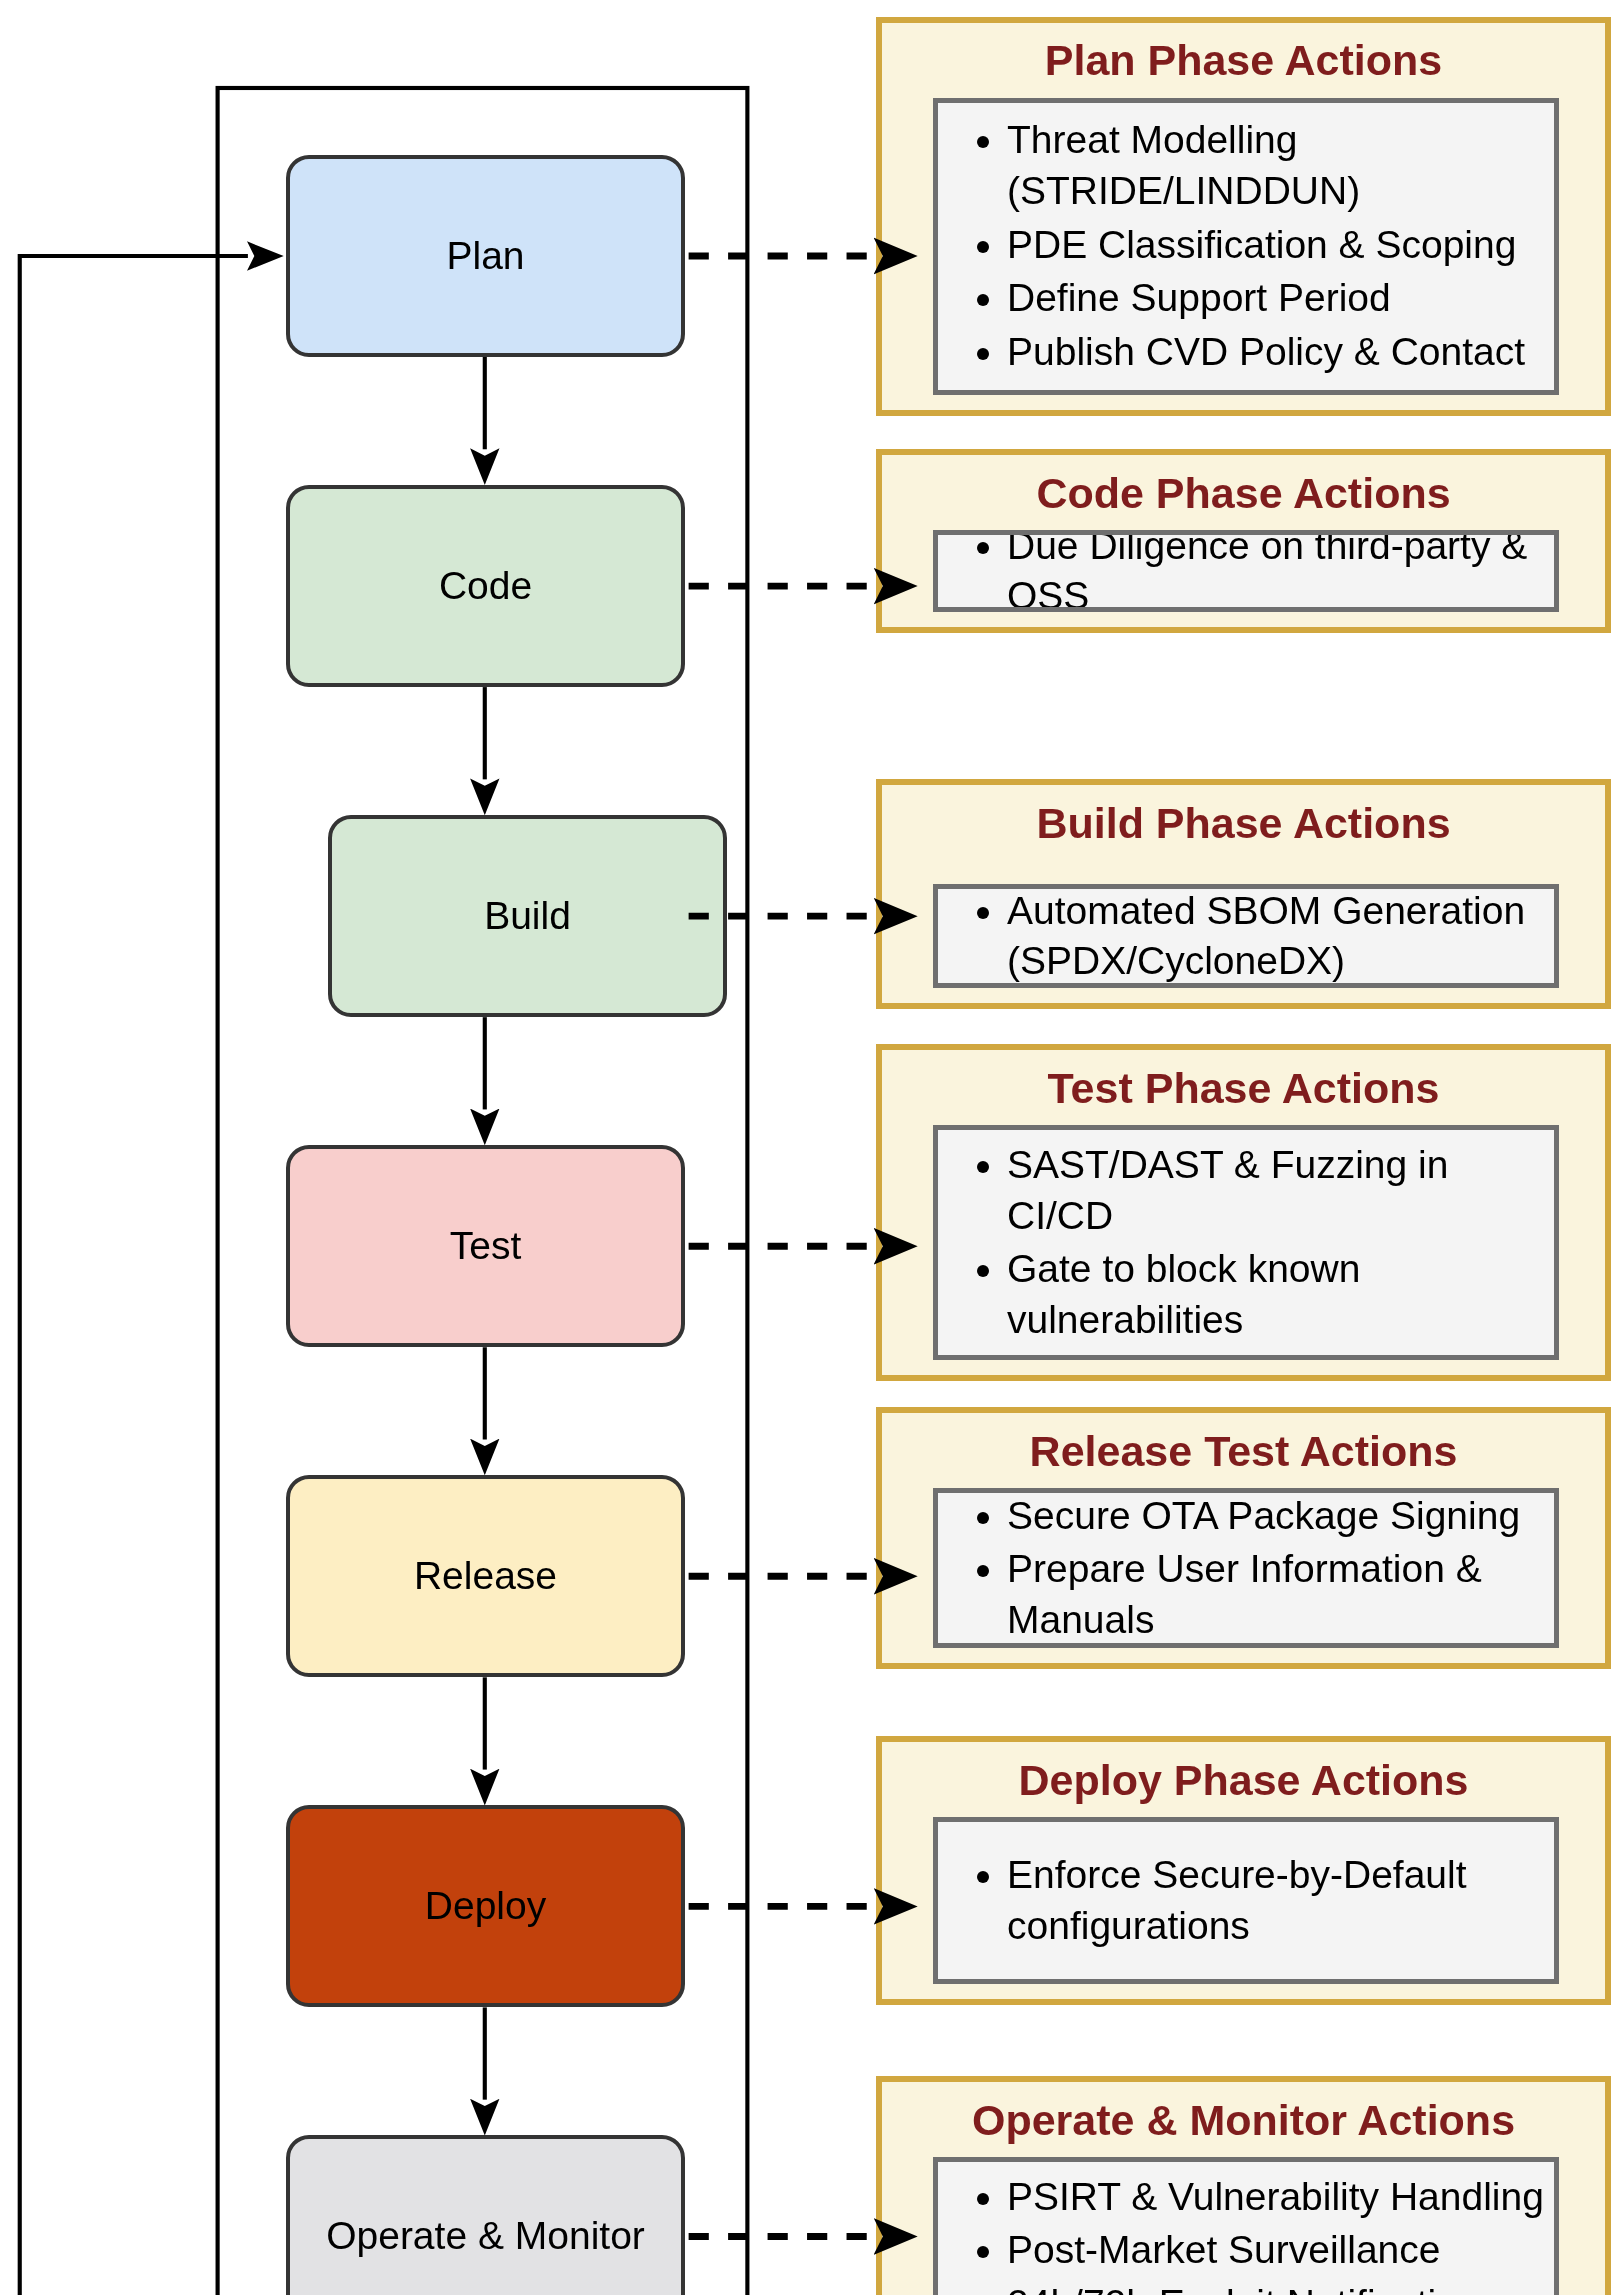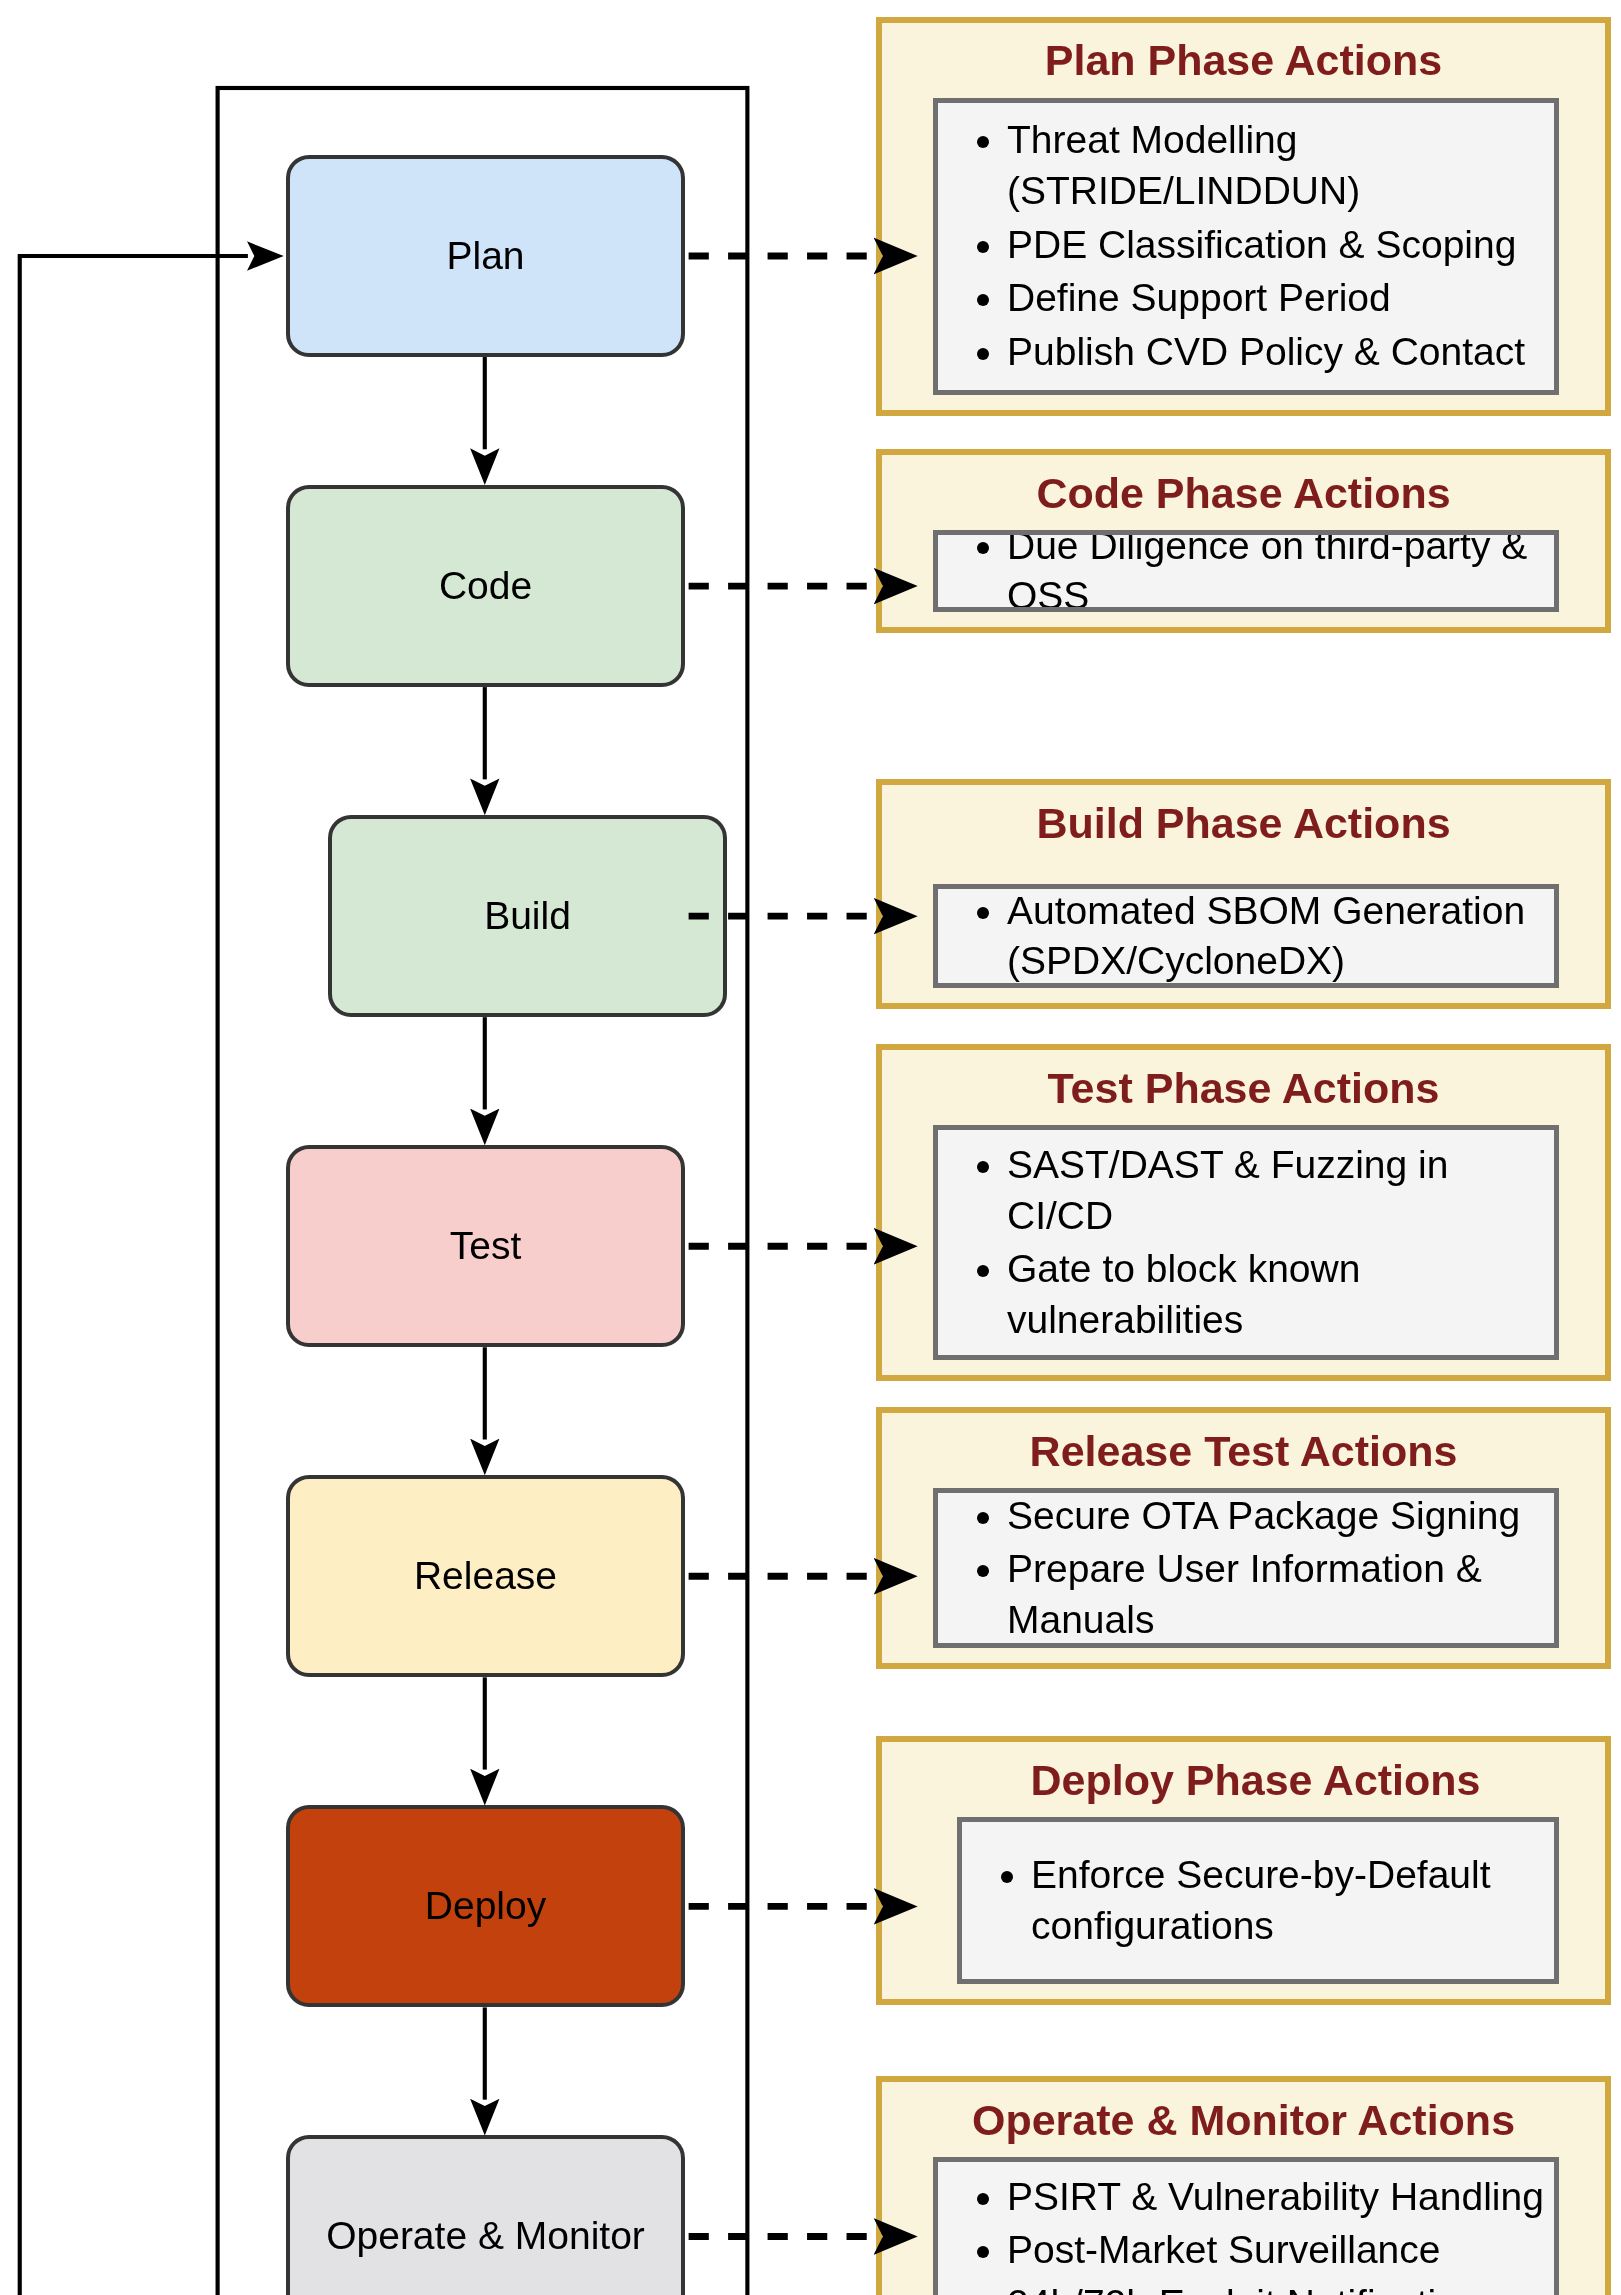--- a/index.html
+++ b/index.html
@@ -48,21 +48,21 @@
     background:#faf4dd;
     display:flex;
     flex-direction:column;
     z-index:1;
   }
   #panel-0{top:16.5px;height:399px;}
   #panel-1{top:449px;height:184px;}
   #panel-2{top:779px;height:230px;gap:24px;}
   #panel-3{top:1044px;height:337px;}
   #panel-4{top:1407px;height:262px;}
-  #panel-5{top:1736px;height:269px;padding-left:24px;}
+  #panel-5{top:1736px;height:269px;}
   #panel-6{top:2076px;height:289px;}
   .panel-title{
     font-size:43px;
     font-weight:bold;
     color:#7f1d1d;
     text-align:center;
     margin:13.8px 9.2px 12px 9.2px;
     line-height:1.15;
   }
   .panel-inner{

